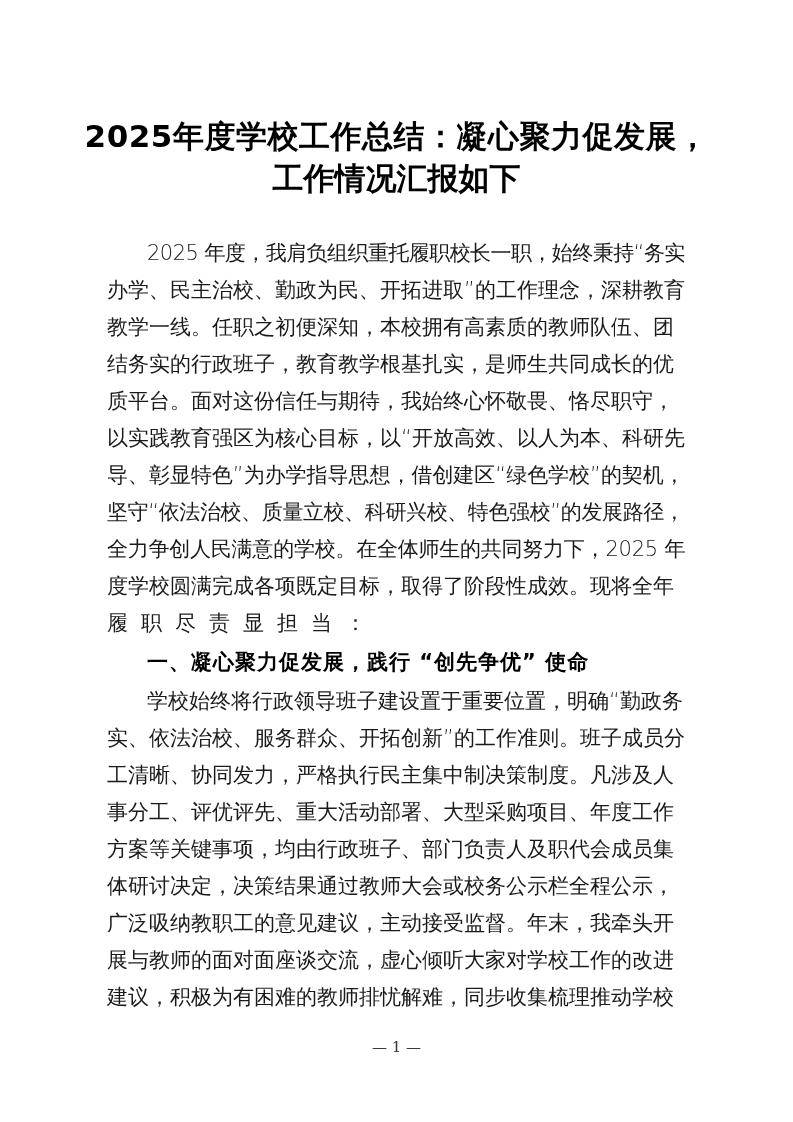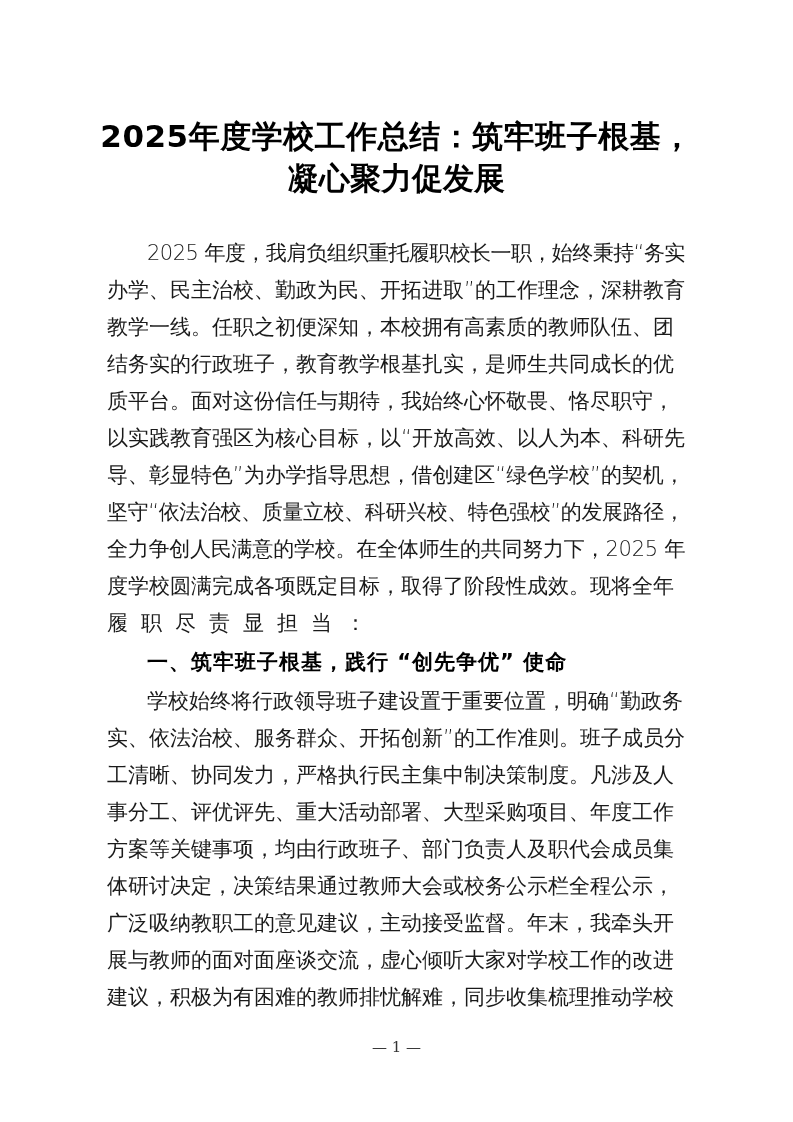--- a/index.html
+++ b/index.html
@@ -10,38 +10,38 @@
     .line { position: absolute; left: 107px; width: 578px; height: 37px; font-size: 21px; line-height: 37px; text-align: justify; text-align-last: justify; white-space: nowrap; color: #1a1a1a; font-family: "DejaVu Sans", "Liberation Sans", sans-serif; font-weight: 300; }
     .line.indent { left: 147px; width: 538px; }
     .line.last { text-align-last: left; letter-spacing: 13px; }
     .heading { position: absolute; left: 147px; font-family: "DejaVu Sans", "Liberation Sans", sans-serif; font-weight: bold; font-size: 21px; line-height: 37px; color: #000; letter-spacing: 1px; }
     .footer { position: absolute; top: 1038px; left: 0; width: 793px; text-align: center; font-size: 15px; color: #333; font-family: "DejaVu Serif", "Liberation Serif", serif; }
   </style>
 </head>
 <body>
 
 <div>
-  <div class="title title1">2025年度学校工作总结：筑牢班子根基，</div>
-  <div class="title title2">凝心聚力促发展</div>
+  <div class="title title1">2025年度学校工作总结：凝心聚力促发展，</div>
+  <div class="title title2">工作情况汇报如下</div>
 
   <div>
     <div class="line indent" style="top: 235px; text-align-last: left; text-align: left;"><span style="margin-right: -0.571429px;">2</span><span style="margin-right: -0.571429px;">0</span><span style="margin-right: -0.571429px;">2</span><span style="margin-right: -0.571429px;">5</span><span style="margin-right: -0.571429px;"> </span><span style="margin-right: -0.571429px;">年</span><span style="margin-right: -0.571429px;">度</span><span style="margin-right: -0.571429px;">，</span><span style="margin-right: -0.571429px;">我</span><span style="margin-right: -0.571429px;">肩</span><span style="margin-right: -0.571429px;">负</span><span style="margin-right: -0.571429px;">组</span><span style="margin-right: -0.571429px;">织</span><span style="margin-right: -0.571429px;">重</span><span style="margin-right: -0.571429px;">托</span><span style="margin-right: -0.571429px;">履</span><span style="margin-right: -0.571429px;">职</span><span style="margin-right: -0.571429px;">校</span><span style="margin-right: -0.571429px;">长</span><span style="margin-right: -0.571429px;">一</span><span style="margin-right: -0.571429px;">职</span><span style="margin-right: -0.571429px;">，</span><span style="margin-right: -0.571429px;">始</span><span style="margin-right: -0.571429px;">终</span><span style="margin-right: -0.571429px;">秉</span><span style="margin-right: -0.571429px;">持</span><span style="margin-right: -0.571429px;">“</span><span style="margin-right: -0.571429px;">务</span><span>实</span></div>
     <div class="line" style="top: 272px; text-align-last: left; text-align: left;"><span style="margin-right: 0px;">办</span><span style="margin-right: 0px;">学</span><span style="margin-right: 0px;">、</span><span style="margin-right: 0px;">民</span><span style="margin-right: 0px;">主</span><span style="margin-right: 0px;">治</span><span style="margin-right: 0px;">校</span><span style="margin-right: 0px;">、</span><span style="margin-right: 0px;">勤</span><span style="margin-right: 0px;">政</span><span style="margin-right: 0px;">为</span><span style="margin-right: 0px;">民</span><span style="margin-right: 0px;">、</span><span style="margin-right: 0px;">开</span><span style="margin-right: 0px;">拓</span><span style="margin-right: 0px;">进</span><span style="margin-right: 0px;">取</span><span style="margin-right: 0px;">”</span><span style="margin-right: 0px;">的</span><span style="margin-right: 0px;">工</span><span style="margin-right: 0px;">作</span><span style="margin-right: 0px;">理</span><span style="margin-right: 0px;">念</span><span style="margin-right: 0px;">，</span><span style="margin-right: 0px;">深</span><span style="margin-right: 0px;">耕</span><span style="margin-right: 0px;">教</span><span>育</span></div>
     <div class="line" style="top: 309px; text-align-last: left; text-align: left;"><span style="margin-right: 0px;">教</span><span style="margin-right: 0px;">学</span><span style="margin-right: 0px;">一</span><span style="margin-right: 0px;">线</span><span style="margin-right: 0px;">。</span><span style="margin-right: 0px;">任</span><span style="margin-right: 0px;">职</span><span style="margin-right: 0px;">之</span><span style="margin-right: 0px;">初</span><span style="margin-right: 0px;">便</span><span style="margin-right: 0px;">深</span><span style="margin-right: 0px;">知</span><span style="margin-right: 0px;">，</span><span style="margin-right: 0px;">本</span><span style="margin-right: 0px;">校</span><span style="margin-right: 0px;">拥</span><span style="margin-right: 0px;">有</span><span style="margin-right: 0px;">高</span><span style="margin-right: 0px;">素</span><span style="margin-right: 0px;">质</span><span style="margin-right: 0px;">的</span><span style="margin-right: 0px;">教</span><span style="margin-right: 0px;">师</span><span style="margin-right: 0px;">队</span><span style="margin-right: 0px;">伍</span><span style="margin-right: 0px;">、</span><span>团</span></div>
     <div class="line" style="top: 346px; text-align-last: left; text-align: left;"><span style="margin-right: 0px;">结</span><span style="margin-right: 0px;">务</span><span style="margin-right: 0px;">实</span><span style="margin-right: 0px;">的</span><span style="margin-right: 0px;">行</span><span style="margin-right: 0px;">政</span><span style="margin-right: 0px;">班</span><span style="margin-right: 0px;">子</span><span style="margin-right: 0px;">，</span><span style="margin-right: 0px;">教</span><span style="margin-right: 0px;">育</span><span style="margin-right: 0px;">教</span><span style="margin-right: 0px;">学</span><span style="margin-right: 0px;">根</span><span style="margin-right: 0px;">基</span><span style="margin-right: 0px;">扎</span><span style="margin-right: 0px;">实</span><span style="margin-right: 0px;">，</span><span style="margin-right: 0px;">是</span><span style="margin-right: 0px;">师</span><span style="margin-right: 0px;">生</span><span style="margin-right: 0px;">共</span><span style="margin-right: 0px;">同</span><span style="margin-right: 0px;">成</span><span style="margin-right: 0px;">长</span><span style="margin-right: 0px;">的</span><span>优</span></div>
     <div class="line" style="top: 383px; text-align-last: left; text-align: left;"><span style="margin-right: 0px;">质</span><span style="margin-right: 0px;">平</span><span style="margin-right: 0px;">台</span><span style="margin-right: 0px;">。</span><span style="margin-right: 0px;">面</span><span style="margin-right: 0px;">对</span><span style="margin-right: 0px;">这</span><span style="margin-right: 0px;">份</span><span style="margin-right: 0px;">信</span><span style="margin-right: 0px;">任</span><span style="margin-right: 0px;">与</span><span style="margin-right: 0px;">期</span><span style="margin-right: 0px;">待</span><span style="margin-right: 0px;">，</span><span style="margin-right: 0px;">我</span><span style="margin-right: 0px;">始</span><span style="margin-right: 0px;">终</span><span style="margin-right: 0px;">心</span><span style="margin-right: 0px;">怀</span><span style="margin-right: 0px;">敬</span><span style="margin-right: 0px;">畏</span><span style="margin-right: 0px;">、</span><span style="margin-right: 0px;">恪</span><span style="margin-right: 0px;">尽</span><span style="margin-right: 0px;">职</span><span style="margin-right: 0px;">守</span><span>，</span></div>
     <div class="line" style="top: 420px; text-align-last: left; text-align: left;"><span style="margin-right: 0px;">以</span><span style="margin-right: 0px;">实</span><span style="margin-right: 0px;">践</span><span style="margin-right: 0px;">教</span><span style="margin-right: 0px;">育</span><span style="margin-right: 0px;">强</span><span style="margin-right: 0px;">区</span><span style="margin-right: 0px;">为</span><span style="margin-right: 0px;">核</span><span style="margin-right: 0px;">心</span><span style="margin-right: 0px;">目</span><span style="margin-right: 0px;">标</span><span style="margin-right: 0px;">，</span><span style="margin-right: 0px;">以</span><span style="margin-right: 0px;">“</span><span style="margin-right: 0px;">开</span><span style="margin-right: 0px;">放</span><span style="margin-right: 0px;">高</span><span style="margin-right: 0px;">效</span><span style="margin-right: 0px;">、</span><span style="margin-right: 0px;">以</span><span style="margin-right: 0px;">人</span><span style="margin-right: 0px;">为</span><span style="margin-right: 0px;">本</span><span style="margin-right: 0px;">、</span><span style="margin-right: 0px;">科</span><span style="margin-right: 0px;">研</span><span>先</span></div>
     <div class="line" style="top: 457px; text-align-last: left; text-align: left;"><span style="margin-right: -0.0357142px;">导</span><span style="margin-right: -0.0357142px;">、</span><span style="margin-right: -0.0357142px;">彰</span><span style="margin-right: -0.0357142px;">显</span><span style="margin-right: -0.0357142px;">特</span><span style="margin-right: -0.0357142px;">色</span><span style="margin-right: -0.0357142px;">”</span><span style="margin-right: -0.0357142px;">为</span><span style="margin-right: -0.0357142px;">办</span><span style="margin-right: -0.0357142px;">学</span><span style="margin-right: -0.0357142px;">指</span><span style="margin-right: -0.0357142px;">导</span><span style="margin-right: -0.0357142px;">思</span><span style="margin-right: -0.0357142px;">想</span><span style="margin-right: -0.0357142px;">，</span><span style="margin-right: -0.0357142px;">借</span><span style="margin-right: -0.0357142px;">创</span><span style="margin-right: -0.0357142px;">建</span><span style="margin-right: -0.0357142px;">区</span><span style="margin-right: -0.0357142px;">“</span><span style="margin-right: -0.0357142px;">绿</span><span style="margin-right: -0.0357142px;">色</span><span style="margin-right: -0.0357142px;">学</span><span style="margin-right: -0.0357142px;">校</span><span style="margin-right: -0.0357142px;">”</span><span style="margin-right: -0.0357142px;">的</span><span style="margin-right: -0.0357142px;">契</span><span style="margin-right: -0.0357142px;">机</span><span>，</span></div>
     <div class="line" style="top: 494px; text-align-last: left; text-align: left;"><span style="margin-right: -0.392857px;">坚</span><span style="margin-right: -0.392857px;">守</span><span style="margin-right: -0.392857px;">“</span><span style="margin-right: -0.392857px;">依</span><span style="margin-right: -0.392857px;">法</span><span style="margin-right: -0.392857px;">治</span><span style="margin-right: -0.392857px;">校</span><span style="margin-right: -0.392857px;">、</span><span style="margin-right: -0.392857px;">质</span><span style="margin-right: -0.392857px;">量</span><span style="margin-right: -0.392857px;">立</span><span style="margin-right: -0.392857px;">校</span><span style="margin-right: -0.392857px;">、</span><span style="margin-right: -0.392857px;">科</span><span style="margin-right: -0.392857px;">研</span><span style="margin-right: -0.392857px;">兴</span><span style="margin-right: -0.392857px;">校</span><span style="margin-right: -0.392857px;">、</span><span style="margin-right: -0.392857px;">特</span><span style="margin-right: -0.392857px;">色</span><span style="margin-right: -0.392857px;">强</span><span style="margin-right: -0.392857px;">校</span><span style="margin-right: -0.392857px;">”</span><span style="margin-right: -0.392857px;">的</span><span style="margin-right: -0.392857px;">发</span><span style="margin-right: -0.392857px;">展</span><span style="margin-right: -0.392857px;">路</span><span style="margin-right: -0.392857px;">径</span><span>，</span></div>
     <div class="line" style="top: 531px; text-align-last: left; text-align: left;"><span style="margin-right: -0.241379px;">全</span><span style="margin-right: -0.241379px;">力</span><span style="margin-right: -0.241379px;">争</span><span style="margin-right: -0.241379px;">创</span><span style="margin-right: -0.241379px;">人</span><span style="margin-right: -0.241379px;">民</span><span style="margin-right: -0.241379px;">满</span><span style="margin-right: -0.241379px;">意</span><span style="margin-right: -0.241379px;">的</span><span style="margin-right: -0.241379px;">学</span><span style="margin-right: -0.241379px;">校</span><span style="margin-right: -0.241379px;">。</span><span style="margin-right: -0.241379px;">在</span><span style="margin-right: -0.241379px;">全</span><span style="margin-right: -0.241379px;">体</span><span style="margin-right: -0.241379px;">师</span><span style="margin-right: -0.241379px;">生</span><span style="margin-right: -0.241379px;">的</span><span style="margin-right: -0.241379px;">共</span><span style="margin-right: -0.241379px;">同</span><span style="margin-right: -0.241379px;">努</span><span style="margin-right: -0.241379px;">力</span><span style="margin-right: -0.241379px;">下</span><span style="margin-right: -0.241379px;">，</span><span style="margin-right: -0.241379px;">2</span><span style="margin-right: -0.241379px;">0</span><span style="margin-right: -0.241379px;">2</span><span style="margin-right: -0.241379px;">5</span><span style="margin-right: -0.241379px;"> </span><span>年</span></div>
     <div class="line" style="top: 568px; text-align-last: left; text-align: left;"><span style="margin-right: 0px;">度</span><span style="margin-right: 0px;">学</span><span style="margin-right: 0px;">校</span><span style="margin-right: 0px;">圆</span><span style="margin-right: 0px;">满</span><span style="margin-right: 0px;">完</span><span style="margin-right: 0px;">成</span><span style="margin-right: 0px;">各</span><span style="margin-right: 0px;">项</span><span style="margin-right: 0px;">既</span><span style="margin-right: 0px;">定</span><span style="margin-right: 0px;">目</span><span style="margin-right: 0px;">标</span><span style="margin-right: 0px;">，</span><span style="margin-right: 0px;">取</span><span style="margin-right: 0px;">得</span><span style="margin-right: 0px;">了</span><span style="margin-right: 0px;">阶</span><span style="margin-right: 0px;">段</span><span style="margin-right: 0px;">性</span><span style="margin-right: 0px;">成</span><span style="margin-right: 0px;">效</span><span style="margin-right: 0px;">。</span><span style="margin-right: 0px;">现</span><span style="margin-right: 0px;">将</span><span style="margin-right: 0px;">全</span><span>年</span></div>
     <div class="line last" style="top:605px">履职尽责显担当：</div>
   </div>
 
-  <div class="heading" style="top:644px">一、筑牢班子根基，践行 “创先争优” 使命</div>
+  <div class="heading" style="top:644px">一、凝心聚力促发展，践行 “创先争优” 使命</div>
 
   <div>
     <div class="line indent" style="top: 683px; text-align-last: left; text-align: left;"><span style="margin-right: 0px;">学</span><span style="margin-right: 0px;">校</span><span style="margin-right: 0px;">始</span><span style="margin-right: 0px;">终</span><span style="margin-right: 0px;">将</span><span style="margin-right: 0px;">行</span><span style="margin-right: 0px;">政</span><span style="margin-right: 0px;">领</span><span style="margin-right: 0px;">导</span><span style="margin-right: 0px;">班</span><span style="margin-right: 0px;">子</span><span style="margin-right: 0px;">建</span><span style="margin-right: 0px;">设</span><span style="margin-right: 0px;">置</span><span style="margin-right: 0px;">于</span><span style="margin-right: 0px;">重</span><span style="margin-right: 0px;">要</span><span style="margin-right: 0px;">位</span><span style="margin-right: 0px;">置</span><span style="margin-right: 0px;">，</span><span style="margin-right: 0px;">明</span><span style="margin-right: 0px;">确</span><span style="margin-right: 0px;">“</span><span style="margin-right: 0px;">勤</span><span style="margin-right: 0px;">政</span><span>务</span></div>
     <div class="line" style="top: 720px; text-align-last: left; text-align: left;"><span style="margin-right: 0px;">实</span><span style="margin-right: 0px;">、</span><span style="margin-right: 0px;">依</span><span style="margin-right: 0px;">法</span><span style="margin-right: 0px;">治</span><span style="margin-right: 0px;">校</span><span style="margin-right: 0px;">、</span><span style="margin-right: 0px;">服</span><span style="margin-right: 0px;">务</span><span style="margin-right: 0px;">群</span><span style="margin-right: 0px;">众</span><span style="margin-right: 0px;">、</span><span style="margin-right: 0px;">开</span><span style="margin-right: 0px;">拓</span><span style="margin-right: 0px;">创</span><span style="margin-right: 0px;">新</span><span style="margin-right: 0px;">”</span><span style="margin-right: 0px;">的</span><span style="margin-right: 0px;">工</span><span style="margin-right: 0px;">作</span><span style="margin-right: 0px;">准</span><span style="margin-right: 0px;">则</span><span style="margin-right: 0px;">。</span><span style="margin-right: 0px;">班</span><span style="margin-right: 0px;">子</span><span style="margin-right: 0px;">成</span><span style="margin-right: 0px;">员</span><span>分</span></div>
     <div class="line" style="top: 757px; text-align-last: left; text-align: left;"><span style="margin-right: 0px;">工</span><span style="margin-right: 0px;">清</span><span style="margin-right: 0px;">晰</span><span style="margin-right: 0px;">、</span><span style="margin-right: 0px;">协</span><span style="margin-right: 0px;">同</span><span style="margin-right: 0px;">发</span><span style="margin-right: 0px;">力</span><span style="margin-right: 0px;">，</span><span style="margin-right: 0px;">严</span><span style="margin-right: 0px;">格</span><span style="margin-right: 0px;">执</span><span style="margin-right: 0px;">行</span><span style="margin-right: 0px;">民</span><span style="margin-right: 0px;">主</span><span style="margin-right: 0px;">集</span><span style="margin-right: 0px;">中</span><span style="margin-right: 0px;">制</span><span style="margin-right: 0px;">决</span><span style="margin-right: 0px;">策</span><span style="margin-right: 0px;">制</span><span style="margin-right: 0px;">度</span><span style="margin-right: 0px;">。</span><span style="margin-right: 0px;">凡</span><span style="margin-right: 0px;">涉</span><span style="margin-right: 0px;">及</span><span>人</span></div>
     <div class="line" style="top: 794px; text-align-last: left; text-align: left;"><span style="margin-right: 0px;">事</span><span style="margin-right: 0px;">分</span><span style="margin-right: 0px;">工</span><span style="margin-right: 0px;">、</span><span style="margin-right: 0px;">评</span><span style="margin-right: 0px;">优</span><span style="margin-right: 0px;">评</span><span style="margin-right: 0px;">先</span><span style="margin-right: 0px;">、</span><span style="margin-right: 0px;">重</span><span style="margin-right: 0px;">大</span><span style="margin-right: 0px;">活</span><span style="margin-right: 0px;">动</span><span style="margin-right: 0px;">部</span><span style="margin-right: 0px;">署</span><span style="margin-right: 0px;">、</span><span style="margin-right: 0px;">大</span><span style="margin-right: 0px;">型</span><span style="margin-right: 0px;">采</span><span style="margin-right: 0px;">购</span><span style="margin-right: 0px;">项</span><span style="margin-right: 0px;">目</span><span style="margin-right: 0px;">、</span><span style="margin-right: 0px;">年</span><span style="margin-right: 0px;">度</span><span style="margin-right: 0px;">工</span><span>作</span></div>
     <div class="line" style="top: 831px; text-align-last: left; text-align: left;"><span style="margin-right: 0px;">方</span><span style="margin-right: 0px;">案</span><span style="margin-right: 0px;">等</span><span style="margin-right: 0px;">关</span><span style="margin-right: 0px;">键</span><span style="margin-right: 0px;">事</span><span style="margin-right: 0px;">项</span><span style="margin-right: 0px;">，</span><span style="margin-right: 0px;">均</span><span style="margin-right: 0px;">由</span><span style="margin-right: 0px;">行</span><span style="margin-right: 0px;">政</span><span style="margin-right: 0px;">班</span><span style="margin-right: 0px;">子</span><span style="margin-right: 0px;">、</span><span style="margin-right: 0px;">部</span><span style="margin-right: 0px;">门</span><span style="margin-right: 0px;">负</span><span style="margin-right: 0px;">责</span><span style="margin-right: 0px;">人</span><span style="margin-right: 0px;">及</span><span style="margin-right: 0px;">职</span><span style="margin-right: 0px;">代</span><span style="margin-right: 0px;">会</span><span style="margin-right: 0px;">成</span><span style="margin-right: 0px;">员</span><span>集</span></div>
     <div class="line" style="top: 868px; text-align-last: left; text-align: left;"><span style="margin-right: 0px;">体</span><span style="margin-right: 0px;">研</span><span style="margin-right: 0px;">讨</span><span style="margin-right: 0px;">决</span><span style="margin-right: 0px;">定</span><span style="margin-right: 0px;">，</span><span style="margin-right: 0px;">决</span><span style="margin-right: 0px;">策</span><span style="margin-right: 0px;">结</span><span style="margin-right: 0px;">果</span><span style="margin-right: 0px;">通</span><span style="margin-right: 0px;">过</span><span style="margin-right: 0px;">教</span><span style="margin-right: 0px;">师</span><span style="margin-right: 0px;">大</span><span style="margin-right: 0px;">会</span><span style="margin-right: 0px;">或</span><span style="margin-right: 0px;">校</span><span style="margin-right: 0px;">务</span><span style="margin-right: 0px;">公</span><span style="margin-right: 0px;">示</span><span style="margin-right: 0px;">栏</span><span style="margin-right: 0px;">全</span><span style="margin-right: 0px;">程</span><span style="margin-right: 0px;">公</span><span style="margin-right: 0px;">示</span><span>，</span></div>
     <div class="line" style="top: 905px; text-align-last: left; text-align: left;"><span style="margin-right: 0px;">广</span><span style="margin-right: 0px;">泛</span><span style="margin-right: 0px;">吸</span><span style="margin-right: 0px;">纳</span><span style="margin-right: 0px;">教</span><span style="margin-right: 0px;">职</span><span style="margin-right: 0px;">工</span><span style="margin-right: 0px;">的</span><span style="margin-right: 0px;">意</span><span style="margin-right: 0px;">见</span><span style="margin-right: 0px;">建</span><span style="margin-right: 0px;">议</span><span style="margin-right: 0px;">，</span><span style="margin-right: 0px;">主</span><span style="margin-right: 0px;">动</span><span style="margin-right: 0px;">接</span><span style="margin-right: 0px;">受</span><span style="margin-right: 0px;">监</span><span style="margin-right: 0px;">督</span><span style="margin-right: 0px;">。</span><span style="margin-right: 0px;">年</span><span style="margin-right: 0px;">末</span><span style="margin-right: 0px;">，</span><span style="margin-right: 0px;">我</span><span style="margin-right: 0px;">牵</span><span style="margin-right: 0px;">头</span><span>开</span></div>
     <div class="line" style="top: 942px; text-align-last: left; text-align: left;"><span style="margin-right: 0px;">展</span><span style="margin-right: 0px;">与</span><span style="margin-right: 0px;">教</span><span style="margin-right: 0px;">师</span><span style="margin-right: 0px;">的</span><span style="margin-right: 0px;">面</span><span style="margin-right: 0px;">对</span><span style="margin-right: 0px;">面</span><span style="margin-right: 0px;">座</span><span style="margin-right: 0px;">谈</span><span style="margin-right: 0px;">交</span><span style="margin-right: 0px;">流</span><span style="margin-right: 0px;">，</span><span style="margin-right: 0px;">虚</span><span style="margin-right: 0px;">心</span><span style="margin-right: 0px;">倾</span><span style="margin-right: 0px;">听</span><span style="margin-right: 0px;">大</span><span style="margin-right: 0px;">家</span><span style="margin-right: 0px;">对</span><span style="margin-right: 0px;">学</span><span style="margin-right: 0px;">校</span><span style="margin-right: 0px;">工</span><span style="margin-right: 0px;">作</span><span style="margin-right: 0px;">的</span><span style="margin-right: 0px;">改</span><span>进</span></div>

